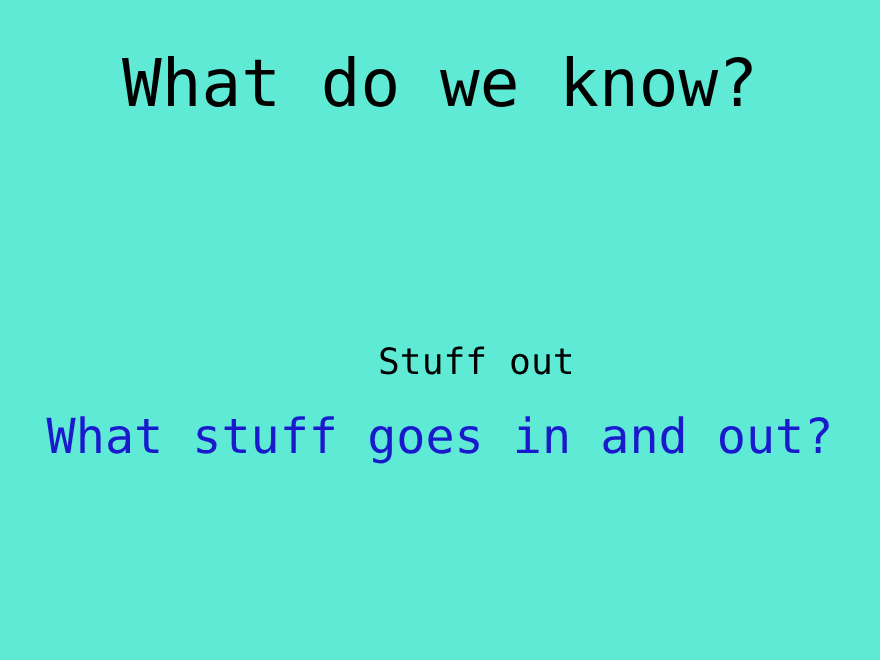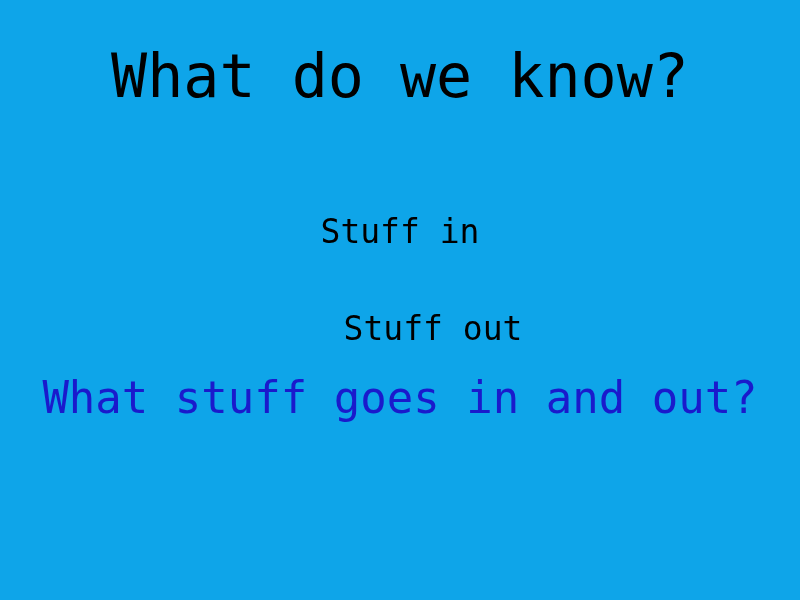--- a/index.html
+++ b/index.html
@@ -66,23 +66,22 @@
 
   .line-question {
     top: 376px;
     font-size: 44px;
     color: #1a1acc;
   }
 </style>
 </head>
 <body>
 
-<div class="slide" style="background: #0ea5e9;">
+<div class="slide" style="background: #5eead4;">
 
   <h1 class="slide-title" style="color: rgb(0, 0, 0);">What do we know?</h1>
 
-  <p class="body-line line-stuff-in" style="color: rgb(0, 0, 0);">Stuff in</p>
 
   <p class="body-line line-stuff-out" style="color: rgb(0, 0, 0); margin-left: 33px;">Stuff out</p>
 
   <p class="body-line line-question" style="color: rgb(26, 26, 204);">What stuff goes in and out?</p>
 
 </div>
 
 </body></html>

